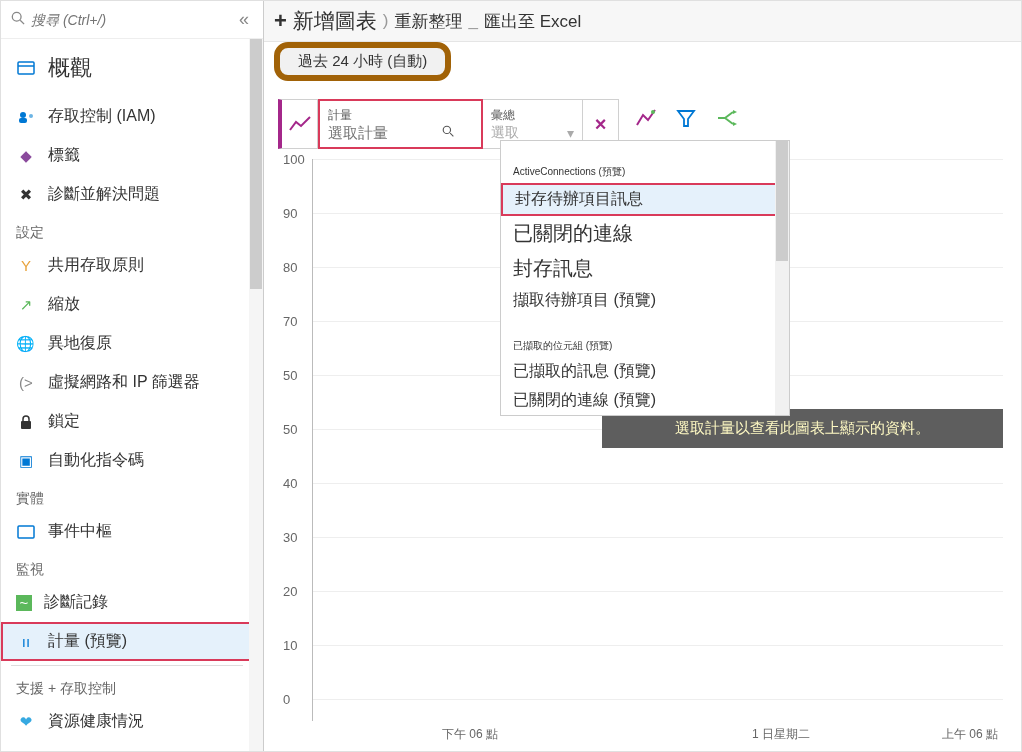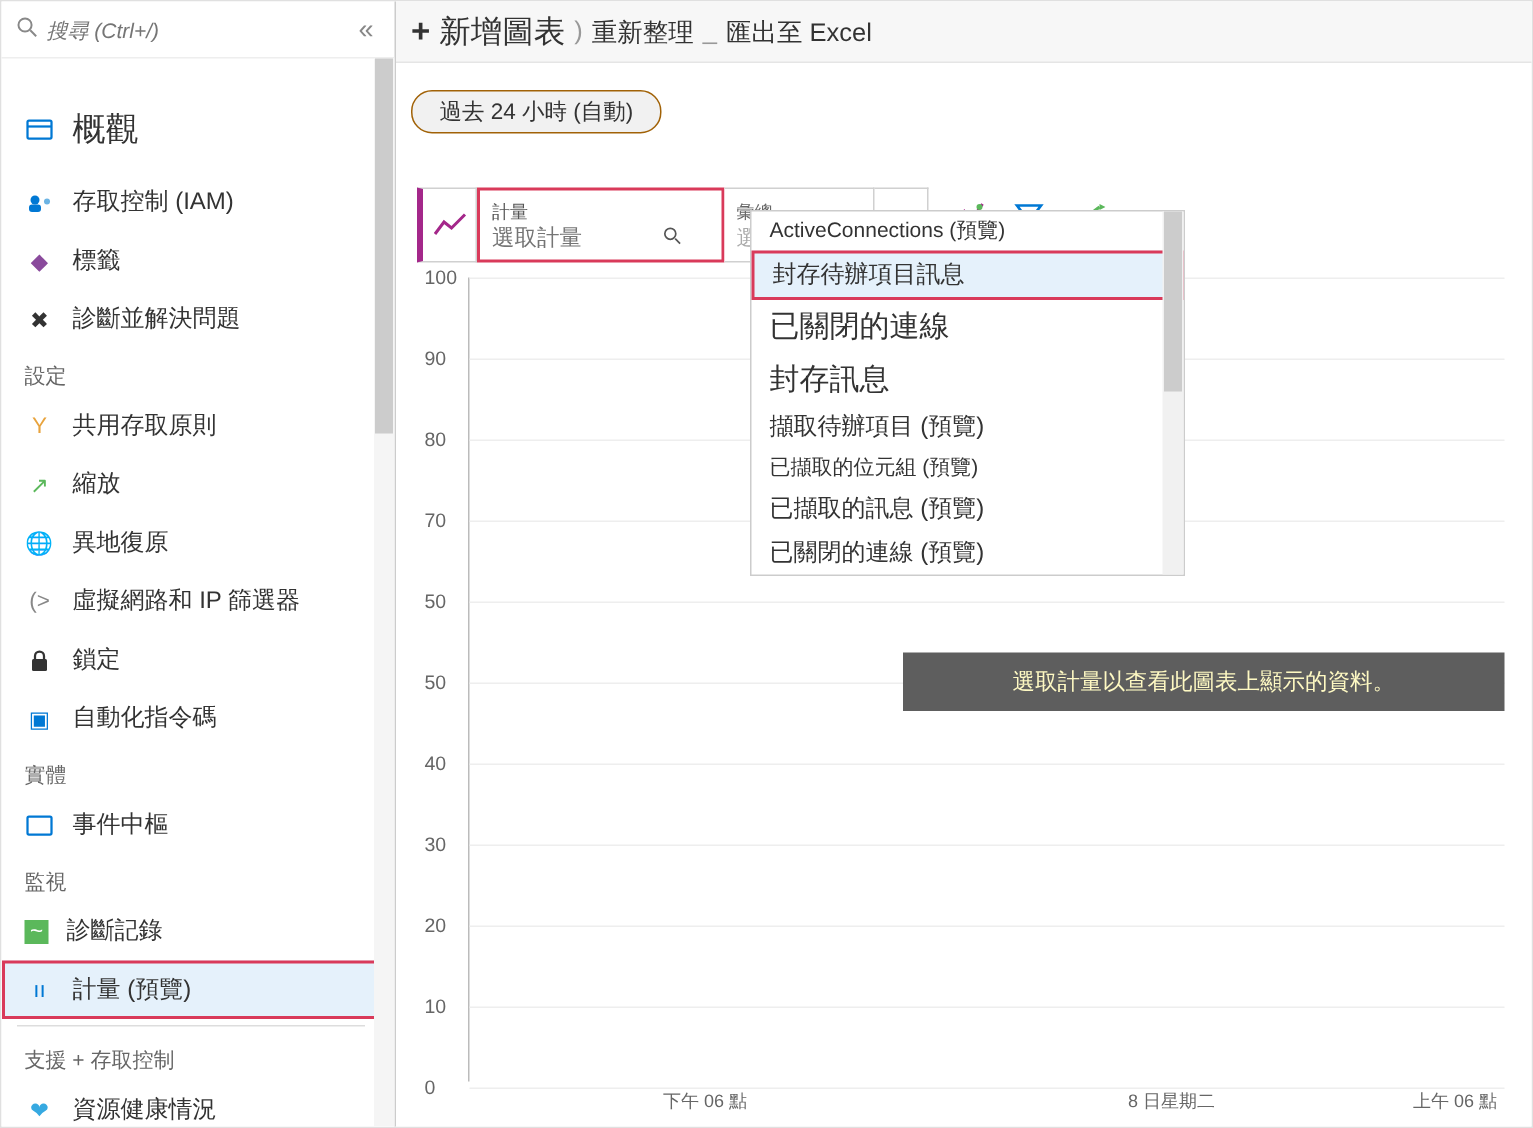--- a/index.html
+++ b/index.html
@@ -1,63 +1,63 @@
 <!DOCTYPE html>
 <html><head>
 <meta charset="utf-8">
 <style>
 * { box-sizing: border-box; margin: 0; padding: 0; font-family: "Segoe UI", "Microsoft JhengHei", sans-serif; }
 body { width: 1022px; height: 752px; background: #fff; overflow: hidden; position: relative; }
 
 .app { display: flex; height: 752px; border: 1px solid #e0e0e0; }
 
 
-.sidebar { width: 263px; border-right: 1px solid #ccc; background: #fff; position: relative; display: flex; flex-direction: column; gap: 18px; }
+.sidebar { width: 263px; border-right: 1px solid #ccc; background: #fff; position: relative; display: flex; flex-direction: column; }
 .search-row { display: flex; align-items: center; padding: 8px 10px; border-bottom: 1px solid #eee; }
 .search-row .search-icon { color: #888; margin-right: 6px; font-size: 14px; }
 .search-row input { border: none; outline: none; font-size: 14px; color: #888; font-style: italic; flex: 1; }
 .search-row .collapse { color: #888; font-size: 18px; cursor: pointer; padding: 0 4px; }
 .sidebar-scroll { overflow-y: auto; flex: 1; padding-right: 10px; }
 .sb-scrollbar { position: absolute; right: 0; top: 38px; bottom: 0; width: 14px; background: #f5f5f5; }
 .sb-thumb { position: absolute; top: 0; width: 12px; right: 1px; height: 250px; background: #ccc; }
 
 .nav-item { display: flex; align-items: center; padding: 9px 15px; font-size: 16px; color: #333; cursor: pointer; }
 .nav-item .ico { width: 20px; height: 18px; margin-right: 12px; display: inline-flex; align-items: center; justify-content: center; font-size: 15px; }
 .nav-item.big { font-size: 22px; font-weight: 300; padding: 14px 15px; }
 .nav-item.selected { background: #e5f1fb; outline: 2px solid #d93a5a; outline-offset: -2px; }
 .section-label { color: #666; font-size: 14px; padding: 10px 15px 4px 15px; }
 .divider { height: 0; border-bottom: 1px solid #ddd; margin: 4px 10px; }
 
 
 .main { flex: 1; display: flex; flex-direction: column; background: #fff; }
 .toolbar { display: flex; align-items: center; padding: 6px 10px; font-size: 17px; color: #333; border-bottom: 1px solid #e5e5e5; background:#f7f7f7; }
 .toolbar .plus { font-size: 22px; font-weight: bold; margin-right: 6px; }
 .toolbar .sep { margin: 0 6px; color: #999; }
-.time-pill { display: inline-block; margin: 18px 10px; padding: 4px 18px; border-radius: 14px; background: #f1f1f1; border: 1px solid #a16207; font-size: 15px; color: #333; }
+.time-pill { display: inline-block; margin: 0 10px; padding: 4px 18px; border-radius: 14px; background: #f1f1f1; border: 6px solid #a16207; font-size: 15px; color: #333; }
 
 .metric-bar { display: flex; align-items: flex-start; margin: 18px 0 0 14px; position: relative; }
 .chart-type { width: 40px; height: 50px; background: #fff; border: 1px solid #d0d0d0; border-left: 4px solid #a4278a; display: flex; align-items: center; justify-content: center; color: #a4278a; font-size: 18px; }
 .selector { border: 1px solid #d0d0d0; border-left: none; background: #fff; padding: 4px 8px; height: 50px; display: flex; flex-direction: column; justify-content: center; position: relative; }
 .selector .lbl { font-size: 12px; color: #666; }
 .selector .val-row { display: flex; align-items: center; }
 .selector input { border: none; outline: none; font-size: 15px; width: 110px; }
 .selector .srch { font-size: 14px; color: #555; margin-left: 4px; }
 .selector.metric { width: 165px; border: 2px solid #d93a5a; }
 .selector.metric .lbl { color: #555; }
 .selector.agg { width: 100px; }
 .selector.agg .val-row { color: #aaa; font-size: 14px; }
 .selector.agg .caret { margin-left: auto; color: #aaa; }
 .close-metric { width: 36px; height: 50px; border: 1px solid #d0d0d0; border-left: none; display: flex; align-items: center; justify-content: center; color: #a4278a; font-size: 20px; cursor: pointer; font-weight: bold; }
 .action-icons { display: flex; gap: 2px; margin-left: 8px; }
 .action-icons .ai { width: 38px; height: 38px; display: flex; align-items: center; justify-content: center; font-size: 20px; cursor: pointer; }
 .ai svg { width:22px; height:22px; }
 
 .dropdown { position: absolute; top: 140px; left: 500px; width: 290px; background: #fff; border: 1px solid #ccc; z-index: 50; }
 .dropdown .opt { padding: 4px 12px; font-size: 16px; color: #333; cursor: pointer; }
-.dropdown .opt.small { font-size: 14px; }
+.dropdown .opt.small { font-size: 10px; margin-top: 20px; }
 .dropdown .opt.big { font-size: 20px; }
 .dropdown .opt.selected { background: #e5f1fb; border: 2px solid #d93a5a; }
 .dropdown .dd-scroll { position: absolute; right: 0; top: 0; bottom: 0; width: 14px; background: #f1f1f1; }
 .dropdown .dd-thumb { position: absolute; top: 0; right: 1px; width: 12px; height: 120px; background: #ccc; }
 
 .chart-wrap { position: relative; flex: 1; margin: 10px 18px 0 18px; }
 .chart-area { position: absolute; left: 30px; right: 0; top: 0; bottom: 30px; border-left: 1px solid #bbb; }
 .ylabel { position: absolute; left: -30px; font-size: 13px; color: #666; transform: translateY(-50%); }
 .gridline { position: absolute; left: 0; right: 0; border-bottom: 1px solid #eee; }
 .xlabel { position: absolute; bottom: 8px; font-size: 12px; color: #666; }
@@ -260,18 +260,18 @@
           <div class="gridline" style="top: 108px;"></div>
           <div class="ylabel" style="top: 108px;">80</div>
           <div class="gridline" style="top: 54px;"></div>
           <div class="ylabel" style="top: 54px;">90</div>
           <div class="gridline" style="top: 0px;"></div>
           <div class="ylabel" style="top: 0px;">100</div>
         </div>
       <div class="overlay-msg">選取計量以查看此圖表上顯示的資料。</div>
       <div id="xlabels">
           <div class="xlabel" style="left: 160px;">下午 06 點</div>
-          <div class="xlabel" style="left: 470px;">8 日星期二</div>
+          <div class="xlabel" style="left: 470px;">1 日星期二</div>
           <div class="xlabel" style="left: 660px;">上午 06 點</div>
         </div>
     </div>
   </div>
 </div>
 
 </body></html>

